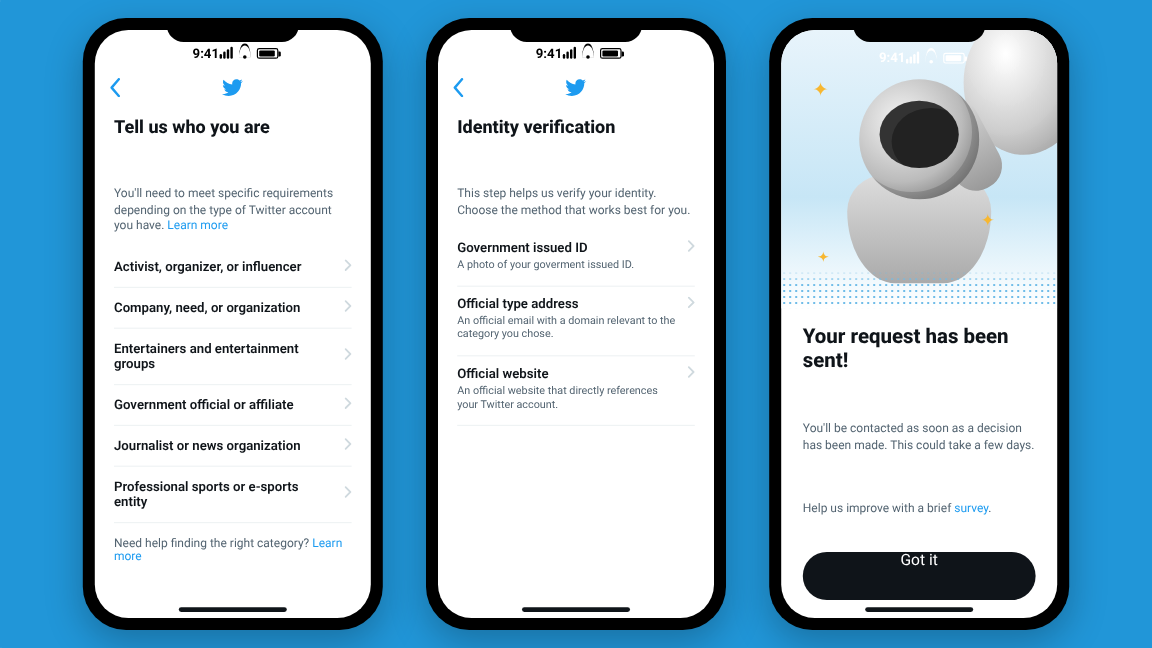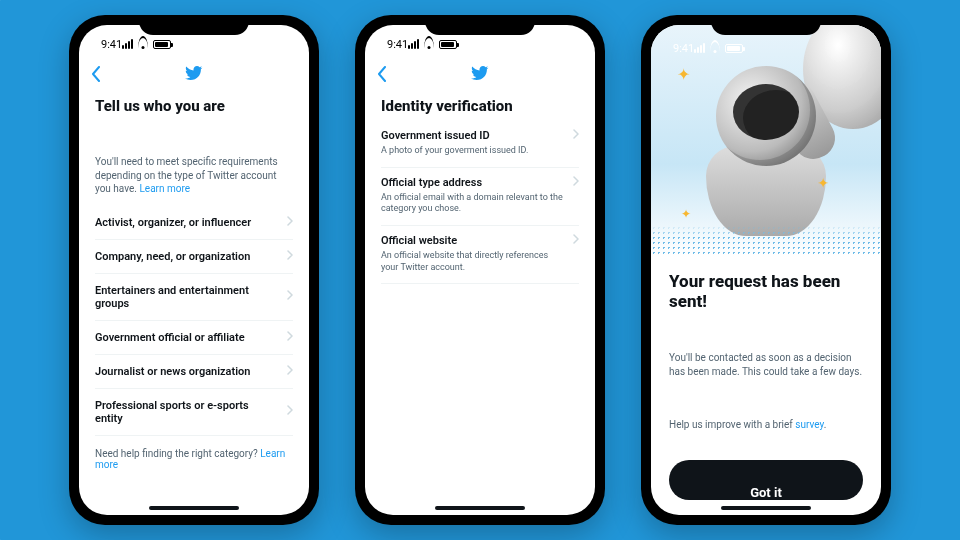--- a/index.html
+++ b/index.html
@@ -52,25 +52,25 @@
     width: 110px;
     height: 20px;
     background: #000;
     border-bottom-left-radius: 14px;
     border-bottom-right-radius: 14px;
     z-index: 5;
   }
   .statusbar {
     height: 30px;
     display: flex;
-    justify-content: flex-start;
+    justify-content: center;
     align-items: center;
     padding: 0 18px 0 22px;
     font-size: 11px;
-    font-weight: 400;
+    font-weight: 700;
     color: #000;
     flex-shrink: 0;
     margin-top: 4px;
   }
   .status-icons { display:flex; align-items:center; gap:4px; }
   .signal { display:flex; align-items:flex-end; gap:1px; }
   .signal span { width:2px; background:#000; border-radius:1px; }
   .signal span:nth-child(1){height:4px;}
   .signal span:nth-child(2){height:6px;}
   .signal span:nth-child(3){height:8px;}
@@ -207,26 +207,26 @@
     mask: linear-gradient(180deg, transparent 0%, #000 40%);
     -webkit-mask: linear-gradient(180deg, transparent 0%, #000 40%);
   }
   .p3content { padding: 14px 18px 0 18px; }
   .p3content h1.title { font-size:17px; }
   .p3content p.sub { font-size:10px; margin-bottom:10px; }
   .btn {
     margin: 18px 18px 0 18px;
     background:#0f1419;
     color:#fff;
-    font-weight:700;
+    font-weight:400;
     font-size:13px;
     height:40px;
     border-radius:20px;
     display:flex;
-    align-items:flex-end;
+    align-items:flex-start;
     justify-content:center;
   }
   .home-ind{
     position:absolute; bottom:5px; left:50%; transform:translateX(-50%);
     width:90px; height:4px; background:#0f1419; border-radius:2px;
   }
   .screen.dark-status .statusbar { color:#fff; }
   .screen.dark-status .signal span,
   .screen.dark-status .battery,
   .screen.dark-status .battery::before,
@@ -339,20 +339,21 @@
           </svg>
       </span>
       <span class="bird">
         <svg viewBox="0 0 24 24">
             <path d="M23 4.9c-.8.4-1.7.6-2.6.8.9-.6 1.7-1.5 2-2.6-.9.5-1.9.9-2.9 1.1C18.6 3.3 17.4 2.7 16 2.7c-2.6 0-4.7 2.1-4.7 4.7 0 .4 0 .7.1 1.1C7.7 8.3 4.1 6.4 1.7 3.4c-.4.7-.6 1.5-.6 2.4 0 1.6.8 3.1 2.1 3.9-.8 0-1.5-.2-2.2-.6v.1c0 2.3 1.6 4.2 3.8 4.6-.4.1-.8.2-1.3.2-.3 0-.6 0-.9-.1.6 1.9 2.4 3.3 4.5 3.3-1.6 1.3-3.7 2-6 2-.4 0-.8 0-1.1-.1 2.1 1.4 4.7 2.2 7.4 2.2 8.9 0 13.8-7.4 13.8-13.8v-.6c.9-.7 1.8-1.5 2.4-2.5z"></path>
           </svg>
       </span>
     </div>
     <div class="content">
       <h1 class="title">Identity verification</h1>
+      <p class="sub">This step helps us verify your identity. Choose the method that works best for you.</p>
 
       <div class="row with-desc">
         <div class="top">
           <span class="label">Government issued ID</span>
           <span class="chev"><svg viewBox="0 0 6 10">
                 <path d="M1 1 L5 5 L1 9" stroke="#cfd9de" stroke-width="1.5" fill="none" stroke-linecap="round"></path>
               </svg></span>
         </div>
         <div class="desc">A photo of your goverment issued ID.</div>
       </div>

